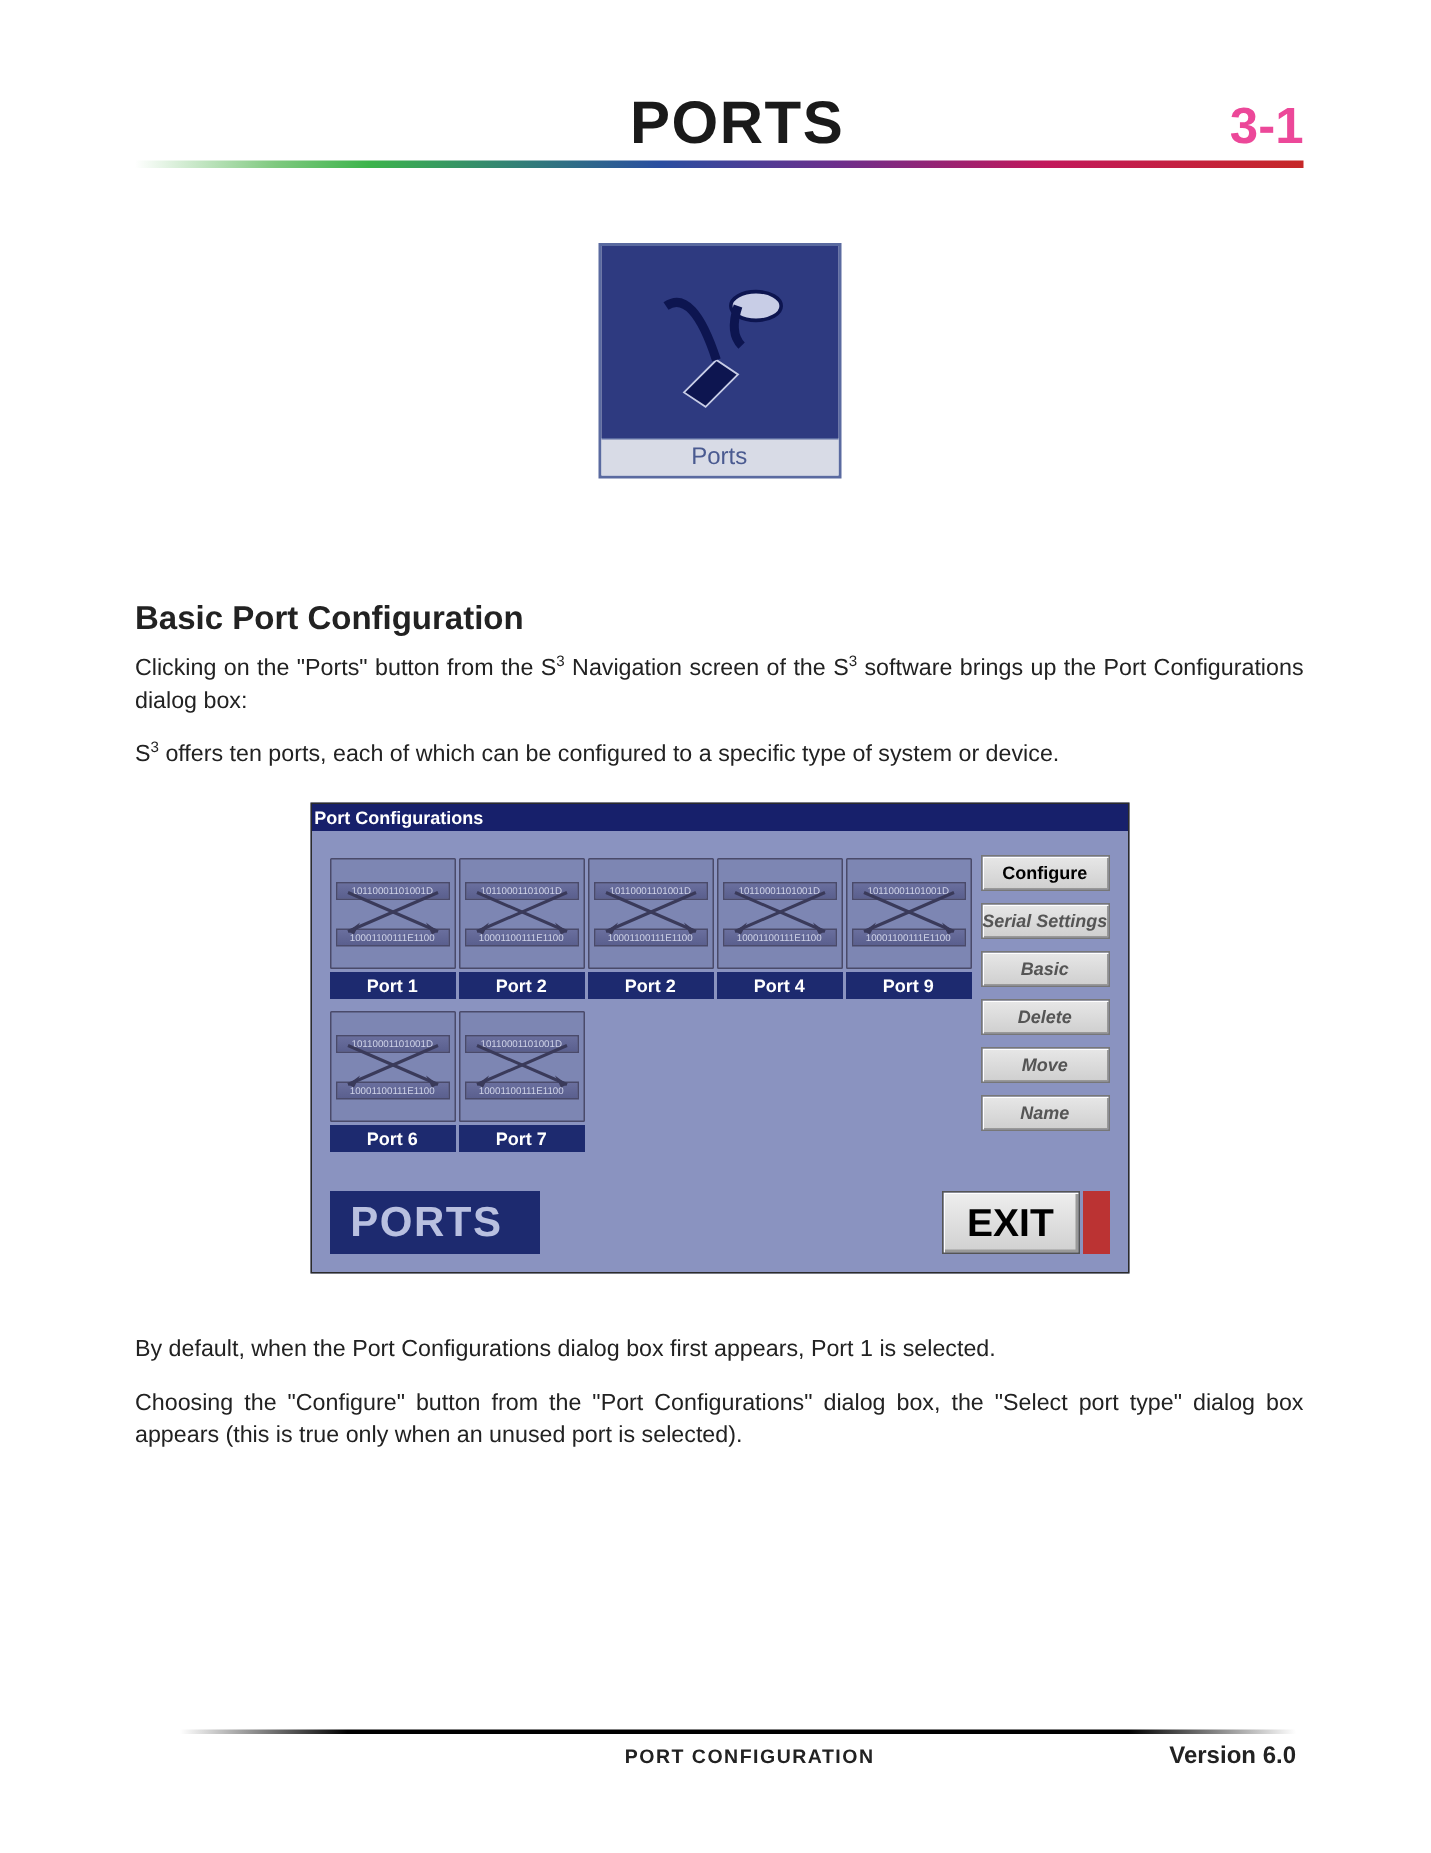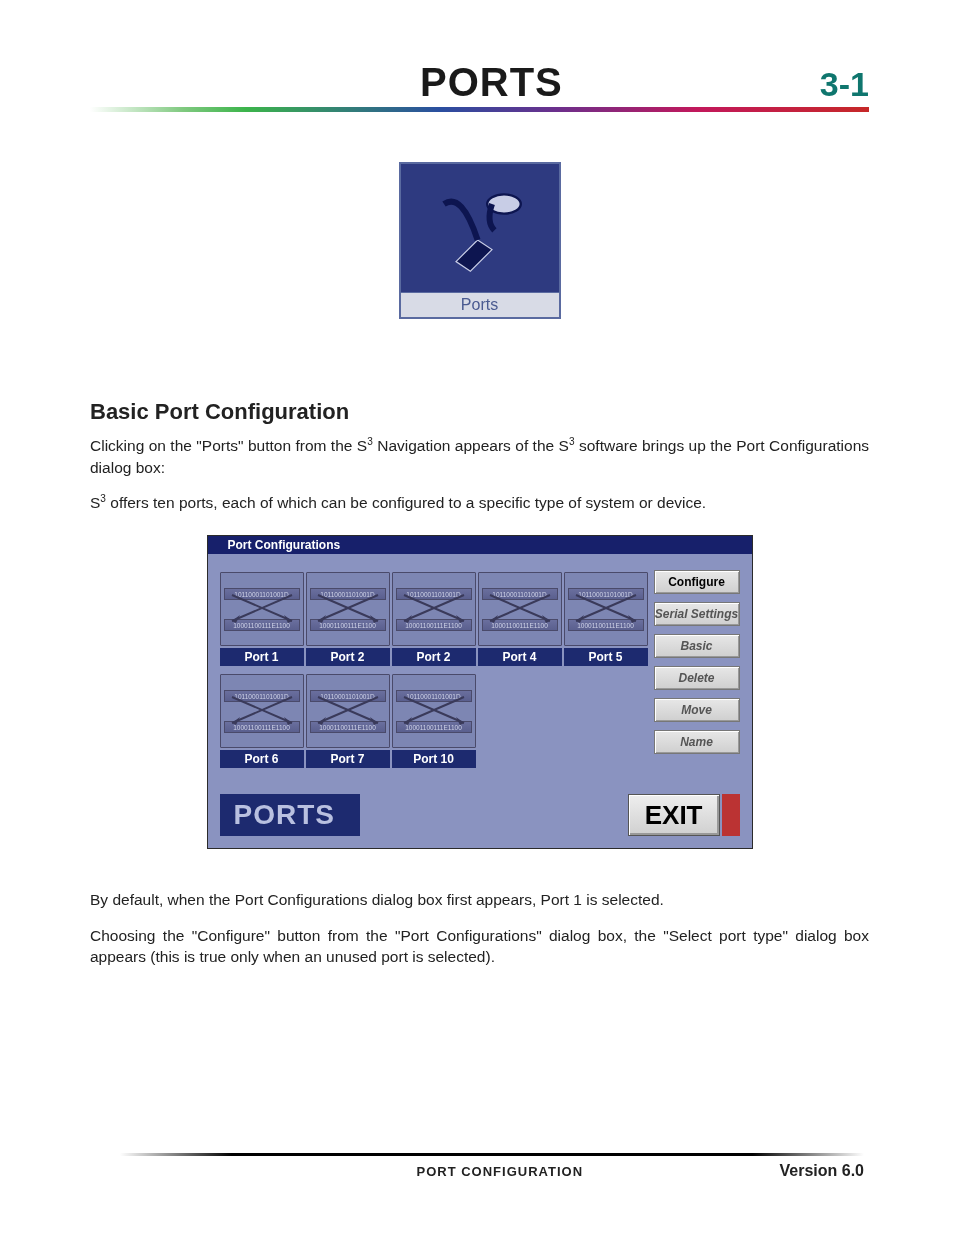--- a/index.html
+++ b/index.html
@@ -24,21 +24,21 @@
   .header-title {
     font-weight: 900;
     font-size: 40px;
     letter-spacing: 1px;
     color: #1a1a1a;
     font-family: Arial, Helvetica, sans-serif;
   }
   .header-page {
     font-weight: 800;
     font-size: 34px;
-    color: #0f766e;
+    color: #ec4899;
   }
   .gradient-rule {
     height: 5px;
     margin-top: 2px;
     background: linear-gradient(to right, #ffffff 0%, #7fc97f 12%, #3cb44b 20%, #2a4ea0 45%, #6c2f8c 60%, #c2185b 78%, #c62828 100%);
   }
   .ports-icon-wrap {
     margin-top: 50px;
     display: flex;
     justify-content: center;
@@ -87,21 +87,21 @@
   .dialog {
     width: 546px;
     background: #8a93c0;
     border: 1px solid #2b2b2b;
   }
   .dialog-titlebar {
     background: #17206b;
     color: #fff;
     font-weight: 700;
     font-size: 12px;
-    padding: 2px 20px;
+    padding: 2px 2px;
   }
   .dialog-body {
     padding: 18px 12px 12px 12px;
     position: relative;
   }
   .ports-grid {
     display: flex;
     flex-wrap: wrap;
     gap: 0;
     width: 432px;
@@ -264,21 +264,21 @@
           <path d="M60 30 Q55 45 62 52" stroke="#0d1550" stroke-width="5" fill="none"></path>
         </svg>
       </div>
       <div class="ports-icon-caption">Ports</div>
     </div>
   </div>
 
   <div class="section-heading">Basic Port Configuration</div>
 
   <div class="body-text">
-    <span>Clicking on the "Ports" button from the S</span><sup>3</sup><span> Navigation appears of the S</span><sup>3</sup><span> software brings up the Port Configurations dialog box:</span>
+    <span>Clicking on the "Ports" button from the S</span><sup>3</sup><span> Navigation screen of the S</span><sup>3</sup><span> software brings up the Port Configurations dialog box:</span>
   </div>
   <div class="body-text">
     <span>S</span><sup>3</sup><span> offers ten ports, each of which can be configured to a specific type of system or device.</span>
   </div>
 
   <div class="dialog-wrap">
     <div class="dialog">
       <div class="dialog-titlebar">Port Configurations</div>
       <div class="dialog-body">
         <div class="ports-grid" id="ports-grid">
@@ -338,21 +338,21 @@
               <div class="port-art">
                 <div class="data-strip">10110001101001D</div>
                 <div class="crossx"><svg viewBox="0 0 80 34">
                     <path d="M10 4 L70 30" stroke="#3a3a5a" stroke-width="2"></path>
                     <path d="M70 4 L10 30" stroke="#3a3a5a" stroke-width="2"></path>
                     <polygon points="70,30 62,24 66,32" fill="#3a3a5a"></polygon>
                     <polygon points="10,30 18,24 14,32" fill="#3a3a5a"></polygon>
                   </svg></div>
                 <div class="data-strip">10001100111E1100</div>
               </div>
-              <div class="port-label-bar">Port 5</div>
+              <div class="port-label-bar">Port 9</div>
             </div>
             <div class="port-cell">
               <div class="port-art">
                 <div class="data-strip">10110001101001D</div>
                 <div class="crossx"><svg viewBox="0 0 80 34">
                     <path d="M10 4 L70 30" stroke="#3a3a5a" stroke-width="2"></path>
                     <path d="M70 4 L10 30" stroke="#3a3a5a" stroke-width="2"></path>
                     <polygon points="70,30 62,24 66,32" fill="#3a3a5a"></polygon>
                     <polygon points="10,30 18,24 14,32" fill="#3a3a5a"></polygon>
                   </svg></div>
@@ -365,33 +365,20 @@
                 <div class="data-strip">10110001101001D</div>
                 <div class="crossx"><svg viewBox="0 0 80 34">
                     <path d="M10 4 L70 30" stroke="#3a3a5a" stroke-width="2"></path>
                     <path d="M70 4 L10 30" stroke="#3a3a5a" stroke-width="2"></path>
                     <polygon points="70,30 62,24 66,32" fill="#3a3a5a"></polygon>
                     <polygon points="10,30 18,24 14,32" fill="#3a3a5a"></polygon>
                   </svg></div>
                 <div class="data-strip">10001100111E1100</div>
               </div>
               <div class="port-label-bar">Port 7</div>
-            </div>
-            <div class="port-cell">
-              <div class="port-art">
-                <div class="data-strip">10110001101001D</div>
-                <div class="crossx"><svg viewBox="0 0 80 34">
-                    <path d="M10 4 L70 30" stroke="#3a3a5a" stroke-width="2"></path>
-                    <path d="M70 4 L10 30" stroke="#3a3a5a" stroke-width="2"></path>
-                    <polygon points="70,30 62,24 66,32" fill="#3a3a5a"></polygon>
-                    <polygon points="10,30 18,24 14,32" fill="#3a3a5a"></polygon>
-                  </svg></div>
-                <div class="data-strip">10001100111E1100</div>
-              </div>
-              <div class="port-label-bar">Port 10</div>
             </div>
           </div>
 
         <div class="side-buttons">
           <div class="side-btn primary">Configure</div>
           <div class="side-btn">Serial Settings</div>
           <div class="side-btn">Basic</div>
           <div class="side-btn">Delete</div>
           <div class="side-btn">Move</div>
           <div class="side-btn">Name</div>

